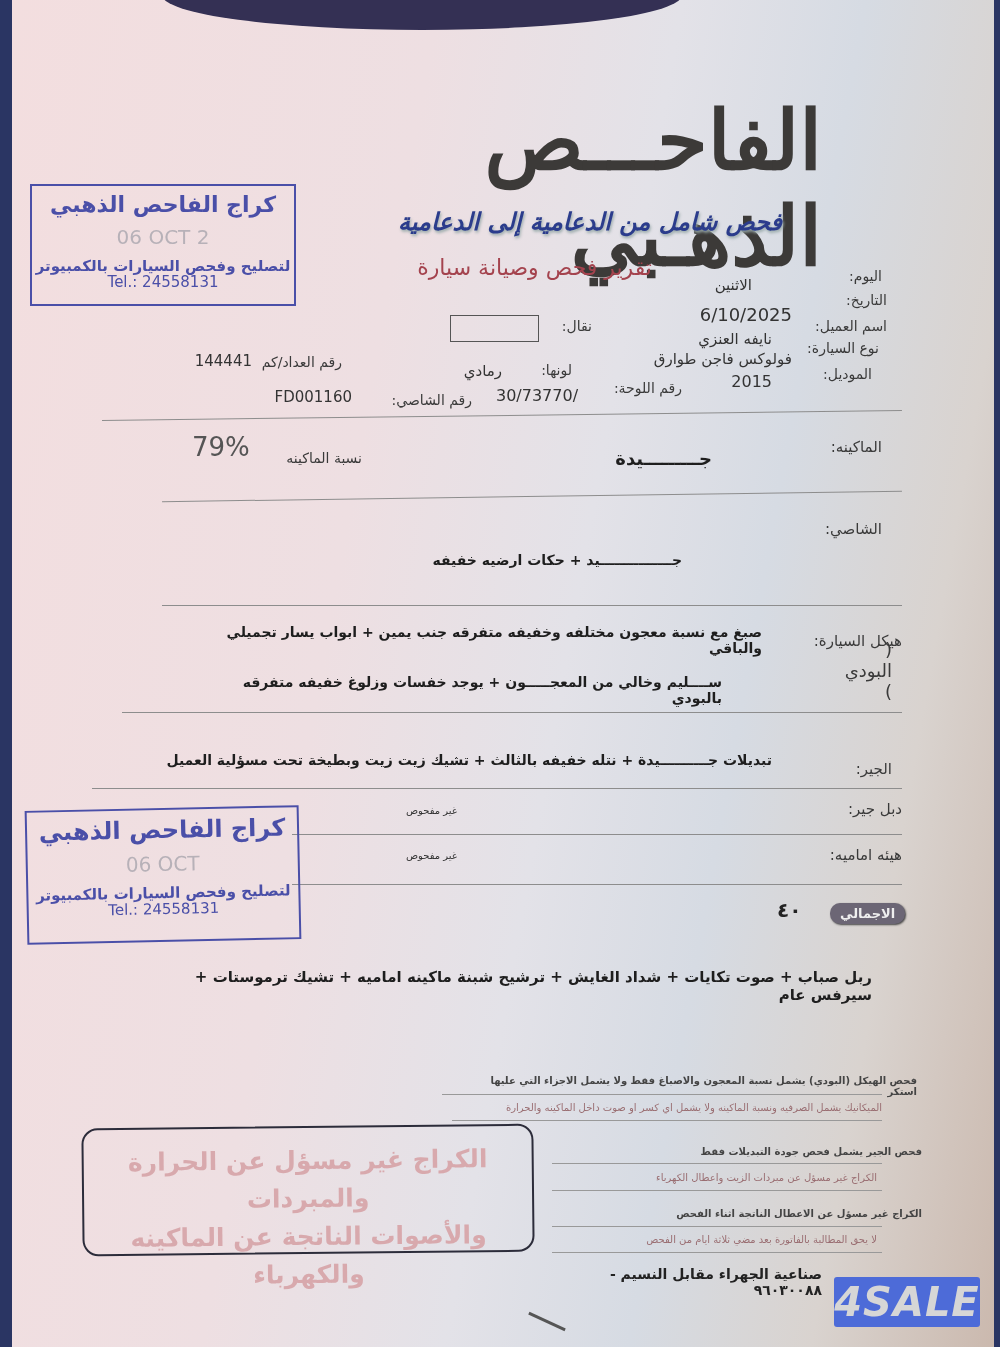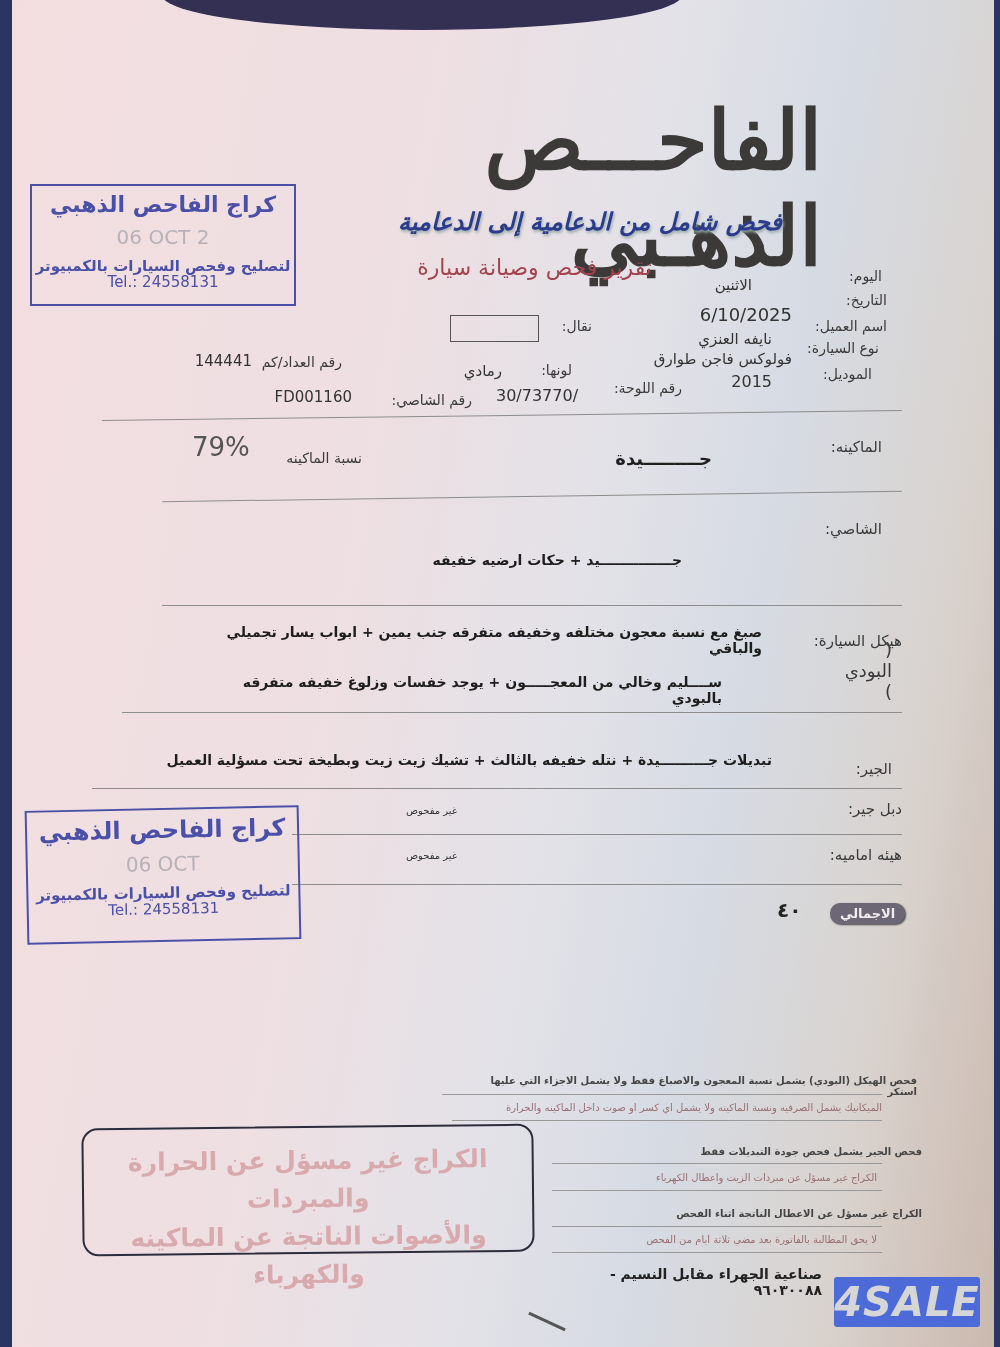--- a/index.html
+++ b/index.html
@@ -108,20 +108,21 @@
     <div class="s1" style="font-size:24px;">كراج الفاحص الذهبي</div>
     <div class="s2">06 OCT</div>
     <div class="s3">لتصليح وفحص السيارات بالكمبيوتر</div>
     <div class="tel">Tel.: 24558131</div>
   </div>
 
   <div class="abs badge" style="left:818px;top:903px;">الاجمالي</div>
   <div class="abs" style="left:765px;top:898px;font-size:20px;font-weight:bold;color:#222;">٤٠</div>
 
 
+  <div class="abs bold rtl" style="left:120px;top:968px;width:740px;font-size:15px;">ربل صباب + صوت تكايات + شداد الغايش + ترشيح شبنة ماكينه اماميه + تشيك ترموستات + سيرفس عام</div>
 
   <div class="abs small rtl" style="left:430px;top:1075px;width:430px;">فحص الهيكل (البودي) يشمل نسبة المعجون والاصباغ فقط ولا يشمل الاجزاء التي عليها استكر</div>
   <div class="rule" style="left:430px;top:1094px;width:440px;background:#999;"></div>
   <div class="abs small-red rtl" style="left:460px;top:1102px;width:410px;">الميكانيك يشمل الصرفيه ونسبة الماكينه ولا يشمل اي كسر او صوت داخل الماكينه والحرارة</div>
   <div class="rule" style="left:440px;top:1120px;width:430px;background:#999;"></div>
   <div class="abs small rtl" style="left:560px;top:1146px;width:305px;">فحص الجير يشمل فحص جودة التبديلات فقط</div>
   <div class="rule" style="left:540px;top:1163px;width:330px;background:#999;"></div>
   <div class="abs small-red rtl" style="left:560px;top:1172px;width:305px;">الكراج غير مسؤل عن مبردات الزيت واعطال الكهرباء</div>
   <div class="rule" style="left:540px;top:1190px;width:330px;background:#999;"></div>
   <div class="abs small rtl" style="left:560px;top:1208px;width:305px;">الكراج غير مسؤل عن الاعطال الناتجة اثناء الفحص</div>

